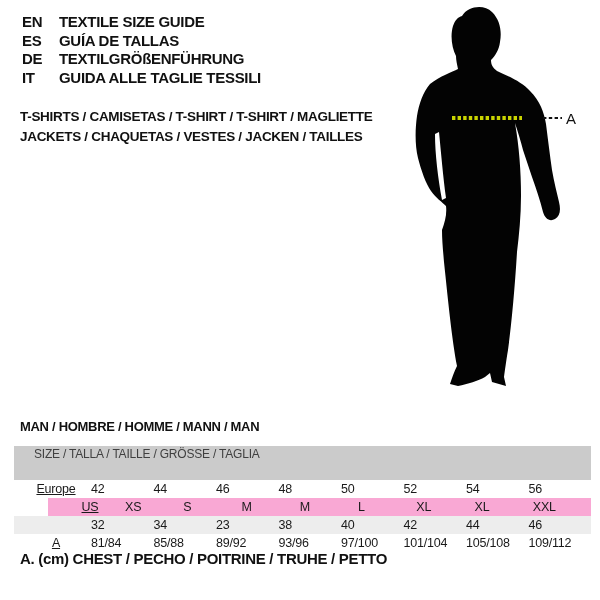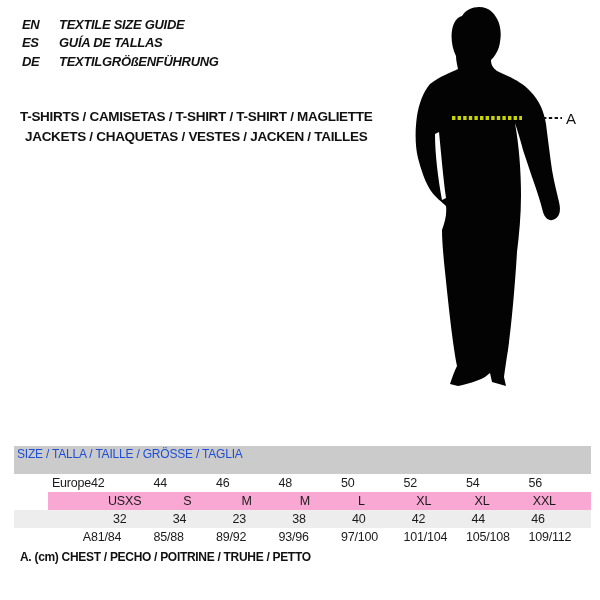--- a/index.html
+++ b/index.html
@@ -2,57 +2,61 @@
 <html><head>
 <meta charset="utf-8">
 <style>
   html,body{margin:0;padding:0;background:#fff;}
   .canvas{
     position:relative;width:600px;height:600px;background:#ffffff;overflow:hidden;
     font-family:"Liberation Sans",sans-serif;color:#111;
   }
   
   .langs{position:absolute;left:22px;top:13px;list-style:none;margin:0;padding:0;}
-  .langs li{display:flex;height:18.6px;align-items:flex-end;font-size:13px;font-weight:700;letter-spacing:-0.3px;font-style:italic;}
+  .langs li{display:flex;height:18.6px;align-items:flex-start;font-size:15px;font-weight:700;letter-spacing:-0.3px;}
   .langs .code{width:37px;}
   
   .cats{position:absolute;left:20px;top:109px;}
-  .cats div{height:20px;font-size:13.5px;font-weight:700;letter-spacing:-0.3px;text-align:center;}
+  .cats div{height:20px;font-size:13.5px;font-weight:700;letter-spacing:-0.3px;}
   
   .figure{position:absolute;left:400px;top:0;width:200px;height:400px;}
   .figure text{font-family:"Liberation Sans",sans-serif;}
   
   .section-title{position:absolute;left:20px;top:419px;font-size:13px;font-weight:700;letter-spacing:-0.3px;}
   
   .size-table{position:absolute;left:14px;top:446px;width:577px;}
-  .thead{height:28px;line-height:16px;padding-left:3px;font-size:12px;letter-spacing:-0.2px;color:#1d4ed8;background:#cbcbcb;}
+  .thead{height:34px;line-height:16px;padding-left:20px;font-size:12px;letter-spacing:-0.2px;color:#404040;background:#cbcbcb;}
   .trow{display:flex;height:18px;align-items:center;font-size:12.5px;letter-spacing:-0.2px;color:#1a1a1a;}
-  .trow .tlabel{width:70px;padding-left:7px;text-align:right;}
+  .trow .tlabel{width:70px;padding-left:7px;text-align:center;text-decoration:underline;}
   .trow .tcell{flex:1;text-align:left;}
   .trow.shaded{background:#ededed;}
   
-  .footnote{position:absolute;left:20px;top:550px;font-size:12px;font-weight:700;letter-spacing:-0.3px;}
+  .footnote{position:absolute;left:20px;top:550px;font-size:15px;font-weight:700;letter-spacing:-0.3px;}
 </style>
 </head>
 <body>
 
 <div class="canvas">
 
   <ul class="langs">
       <li>
         <span class="code">EN</span>
         <span>TEXTILE SIZE GUIDE</span>
       </li>
       <li>
         <span class="code">ES</span>
         <span>GUÍA DE TALLAS</span>
       </li>
       <li>
         <span class="code">DE</span>
         <span>TEXTILGRÖßENFÜHRUNG</span>
+      </li>
+      <li>
+        <span class="code">IT</span>
+        <span>GUIDA ALLE TAGLIE TESSILI</span>
       </li>
     </ul>
 
   <div class="cats">
       <div>T-SHIRTS / CAMISETAS / T-SHIRT / T-SHIRT / MAGLIETTE</div>
       <div>JACKETS / CHAQUETAS / VESTES / JACKEN / TAILLES</div>
     </div>
 
   <svg class="figure" viewBox="0 0 200 400" width="200" height="400" aria-hidden="true">
     <path fill="#030303" d="M62,16 C68,6 84,4 92,12 C100,20 102,31 100,42 C99,50 95,56 91,60
@@ -65,20 +69,21 @@
          C52,340 48,300 44,262 C43,250 42,240 42,230 C45,222 47,214 46,206
          C42,202 36,198 31,191 C26,184 21,170 18,158 C15,146 15,130 17,116
          C19,104 23,92 30,84 C40,76 52,72 58,69 C57,64 56,60 56,56
          C52,48 50,36 53,26 C55,20 58,17 62,16 Z"></path>
     <path fill="#ffffff" d="M39,132 C41,152 43,176 46,198 L42,200 C38,178 35,154 35,134 Z"></path>
     <line x1="52" y1="118" x2="122" y2="118" stroke-width="4" stroke-dasharray="3.4,2.2" stroke="#c9d400"></line>
     <line x1="143" y1="118" x2="162" y2="118" stroke="#111" stroke-width="2.2" stroke-dasharray="3.4,2.4"></line>
     <text x="166" y="124" font-size="15" fill="#111">A</text>
   </svg>
 
+  <div class="section-title">MAN / HOMBRE / HOMME / MANN / MAN</div>
 
   <div class="size-table">
     <div class="thead" style="background: rgb(203, 203, 203);">SIZE / TALLA / TAILLE / GRÖSSE / TAGLIA</div>
     <div>
         <div class="trow">
           <div class="tlabel">Europe</div>
           <div class="tcell">42</div>
           <div class="tcell">44</div>
           <div class="tcell">46</div>
           <div class="tcell">48</div>
@@ -91,21 +96,21 @@
           <div class="tlabel">US</div>
           <div class="tcell">XS</div>
           <div class="tcell">S</div>
           <div class="tcell">M</div>
           <div class="tcell">M</div>
           <div class="tcell">L</div>
           <div class="tcell">XL</div>
           <div class="tcell">XL</div>
           <div class="tcell">XXL</div>
         </div>
-        <div class="trow shaded" style="background: rgb(237, 237, 237); padding-left: 22px;">
+        <div class="trow shaded" style="background: rgb(237, 237, 237);">
           <div class="tlabel"></div>
           <div class="tcell">32</div>
           <div class="tcell">34</div>
           <div class="tcell">23</div>
           <div class="tcell">38</div>
           <div class="tcell">40</div>
           <div class="tcell">42</div>
           <div class="tcell">44</div>
           <div class="tcell">46</div>
         </div>

